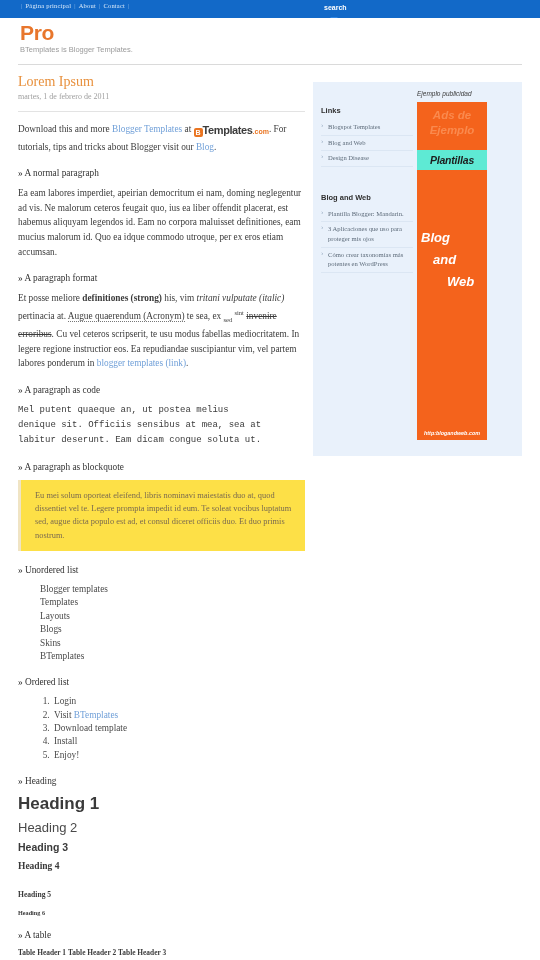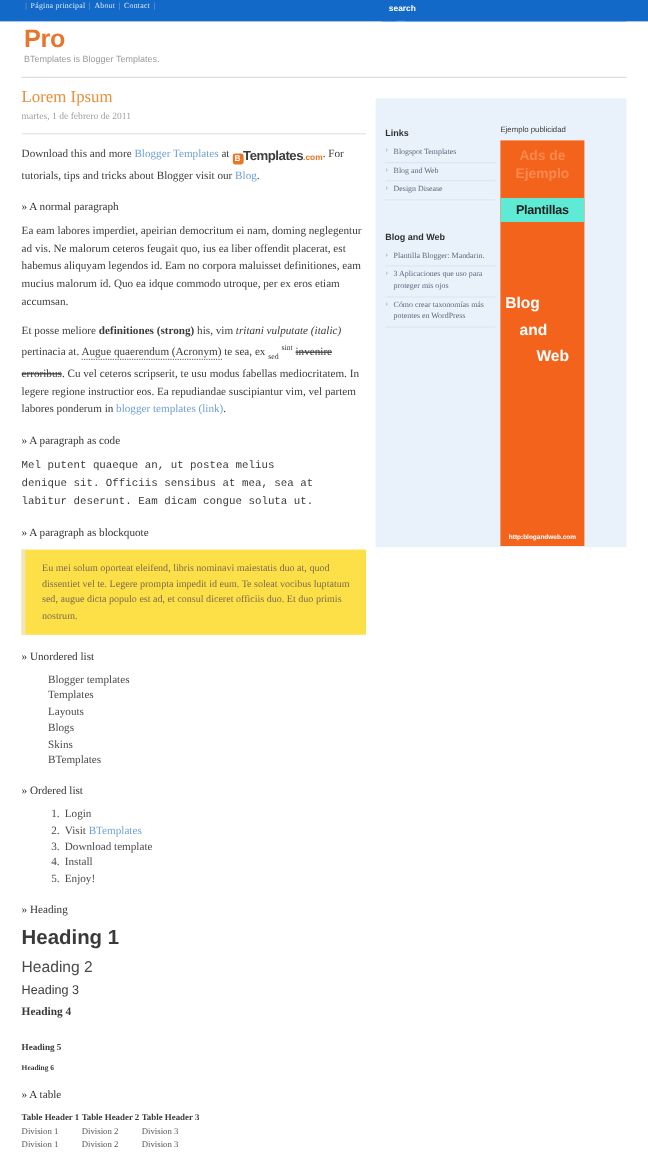--- a/index.html
+++ b/index.html
@@ -132,42 +132,42 @@
   }
   ol.ol{margin:0 0 4px 0;padding:0 0 0 34px;}
   ol.ol li{
     font-family:"Liberation Serif", serif;font-size:9.3px;
     line-height:13.3px;color:#4a4a4a;padding-left:2px;
   }
   ol.ol li a{color:#6f9fd8;text-decoration:none;}
 
   .hd1{font-family:"Liberation Sans",sans-serif;font-size:17px;font-weight:bold;color:#3a3a3a;margin:8px 0 6px 0;}
   .hd2{font-family:"Liberation Sans",sans-serif;font-size:13px;font-weight:normal;color:#4a4a4a;margin:0 0 6px 0;}
-  .hd3{font-family:"Liberation Sans",sans-serif;font-size:10.5px;font-weight:normal;color:#3a3a3a;margin:0 0 8px 0;}
+  .hd3{font-family:"Liberation Sans",sans-serif;font-size:10.5px;font-weight:bold;color:#3a3a3a;margin:0 0 8px 0;}
   .hd4{font-family:"Liberation Serif",serif;font-size:9.5px;font-weight:bold;color:#3a3a3a;margin:0 0 19px 0;}
   .hd5{font-family:"Liberation Serif",serif;font-size:7.6px;font-weight:bold;color:#3a3a3a;margin:0 0 10px 0;}
   .hd6{font-family:"Liberation Serif",serif;font-size:6.2px;font-weight:bold;color:#3a3a3a;margin:0 0 10px 0;}
 
   table.tbl{border-collapse:collapse;margin:0 0 6px 0;}
   table.tbl th{
     font-family:"Liberation Serif",serif;font-size:7.4px;font-weight:bold;
     color:#3a3a3a;text-align:left;padding:0 2px 2px 0;white-space:nowrap;
   }
   table.tbl td{
     font-family:"Liberation Serif",serif;font-size:7.3px;color:#555;
     text-align:left;padding:1px 14px 1px 0;white-space:nowrap;
   }
 
   
   #sidebar{
     position:absolute;left:313px;top:82px;width:209px;height:374px;
     background:#e9f1fb;
   }
   #sbcol1{position:absolute;left:8px;top:8px;width:92px;}
-  #sbcol2{position:absolute;left:104px;top:23px;width:98px;}
+  #sbcol2{position:absolute;left:104px;top:8px;width:98px;font-style:italic;}
   .sbtitle{
     font-family:Liberation Sans, sans-serif;font-size:7.5px;font-weight:bold;
     color:#2f2f2f;margin:16px 0 5px 0;
   }
   .sblist{list-style:none;margin:0;padding:0;}
   .sblist li{
     font-family:"Liberation Serif",serif;font-size:6.6px;line-height:9.6px;
     color:#5d6b7a;padding:2px 0 3px 7px;border-bottom:1px solid #dbe6f3;
     position:relative;
   }
@@ -230,20 +230,21 @@
 
   <h1 class="posttitle">Lorem Ipsum</h1>
   <div class="postdate">martes, 1 de febrero de 2011</div>
   <div class="postrule"></div>
 
   <p class="p"><span>Download this and more </span><a href="#" class="lnk">Blogger Templates</a><span> at </span><span class="btlogo"><span class="bsq">B</span><span class="btxt">Templates</span><span class="bcom">.com</span></span><span>. For tutorials, tips and tricks about Blogger visit our </span><a href="#" class="lnk">Blog</a><span>.</span></p>
 
   <div class="h-arrow">» A normal paragraph</div>
   <p class="p">Ea eam labores imperdiet, apeirian democritum ei nam, doming neglegentur ad vis. Ne malorum ceteros feugait quo, ius ea liber offendit placerat, est habemus aliquyam legendos id. Eam no corpora maluisset definitiones, eam mucius malorum id. Quo ea idque commodo utroque, per ex eros etiam accumsan.</p>
 
+  <div class="h-arrow">» A paragraph format</div>
   <p class="p"><span>Et posse meliore </span><strong>definitiones (strong)</strong><span> his, vim </span><em>tritani vulputate (italic)</em><span> pertinacia at. </span><span class="acr">Augue quaerendum (Acronym)</span><span> te sea, ex </span><sub>sed</sub><span> </span><sup>sint</sup><span> </span><span class="strike">invenire erroribus</span><span>. Cu vel ceteros scripserit, te usu modus fabellas mediocritatem. In legere regione instructior eos. Ea repudiandae suscipiantur vim, vel partem labores ponderum in </span><a href="#" class="lnk">blogger templates (link)</a><span>.</span></p>
 
   <div class="h-arrow">» A paragraph as code</div>
   <pre class="code">Mel putent quaeque an, ut postea melius
 denique sit. Officiis sensibus at mea, sea at
 labitur deserunt. Eam dicam congue soluta ut.</pre>
 
   <div class="h-arrow">» A paragraph as blockquote</div>
   <blockquote class="bq">Eu mei solum oporteat eleifend, libris nominavi maiestatis duo at, quod dissentiet vel te. Legere prompta impedit id eum. Te soleat vocibus luptatum sed, augue dicta populo est ad, et consul diceret officiis duo. Et duo primis nostrum.</blockquote>
 

